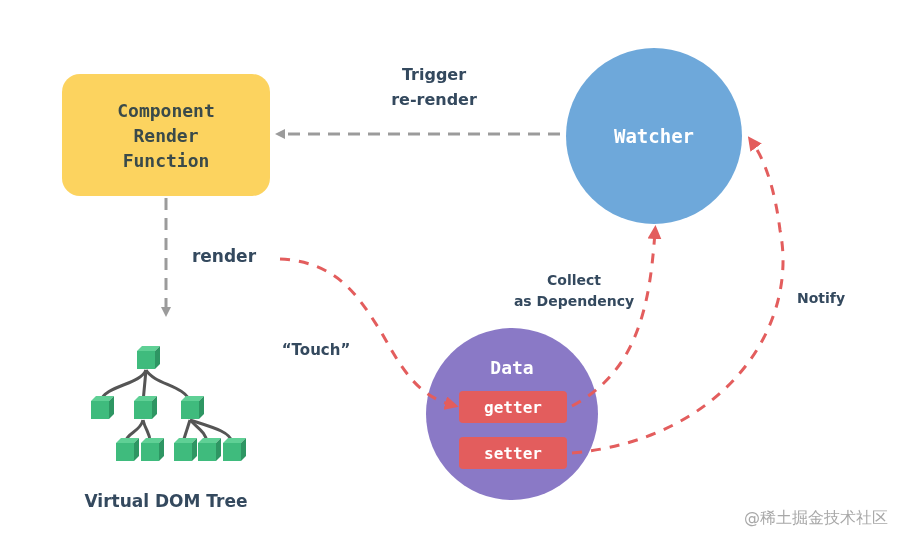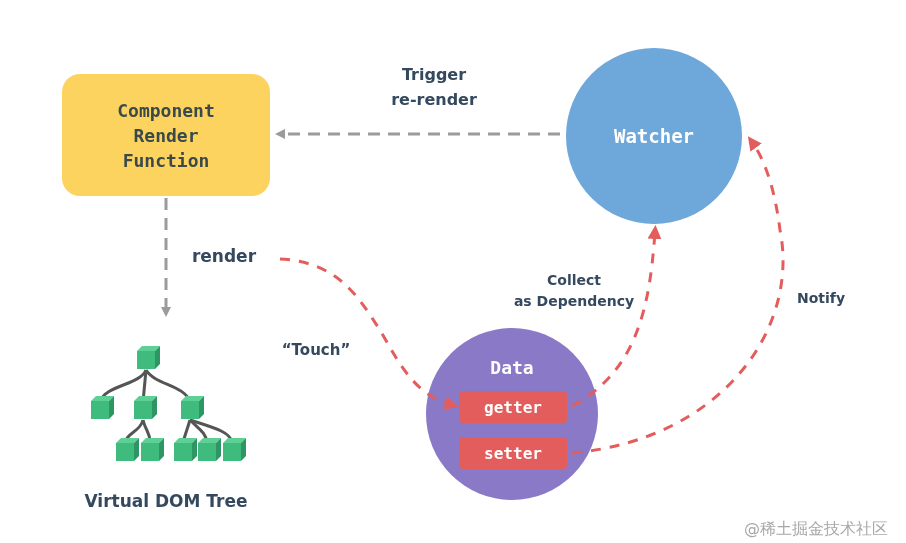--- a/index.html
+++ b/index.html
@@ -1,21 +1,21 @@
 <!DOCTYPE html>
 <html><head>
   <meta charset="utf-8">
   <style>
     html, body { margin: 0; padding: 0; background: #ffffff; }
     body { width: 906px; height: 543px; position: relative; overflow: hidden; }
     #diagram { position: absolute; left: 0; top: 0; }
     .mono { font-family: "DejaVu Sans Mono", "Liberation Mono", monospace; font-weight: bold; }
     .sans { font-family: "DejaVu Sans", "Liberation Sans", sans-serif; font-weight: bold; }
     .watermark {
-      position: absolute; right: 18px; bottom: 3px;
+      position: absolute; right: 18px; bottom: 14px;
       font-family: "DejaVu Sans", sans-serif; font-size: 16px; color: #a8a8a8;
     }
   </style>
 </head>
 <body>
 
 <svg id="diagram" width="906" height="543" viewBox="0 0 906 543">
   <defs>
     <marker id="arrow-gray" markerWidth="10" markerHeight="10" refX="5" refY="5" orient="auto" markerUnits="userSpaceOnUse" viewBox="0 0 10 10">
       <path d="M0,0 L10,5 L0,10 z" fill="#9b9b9b"></path>

